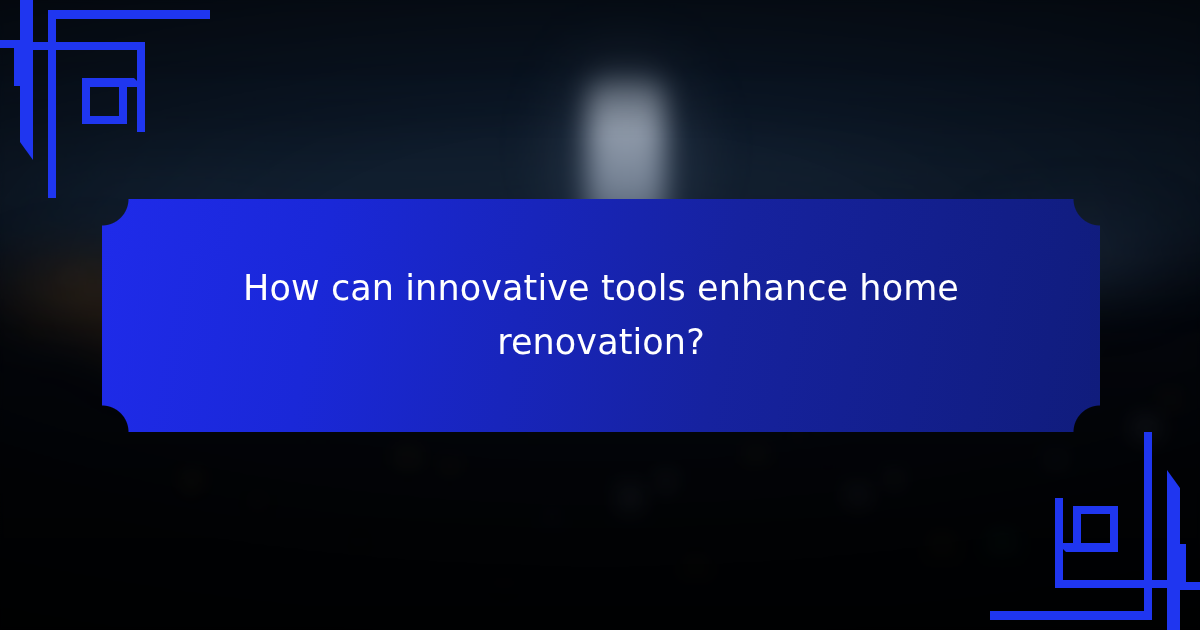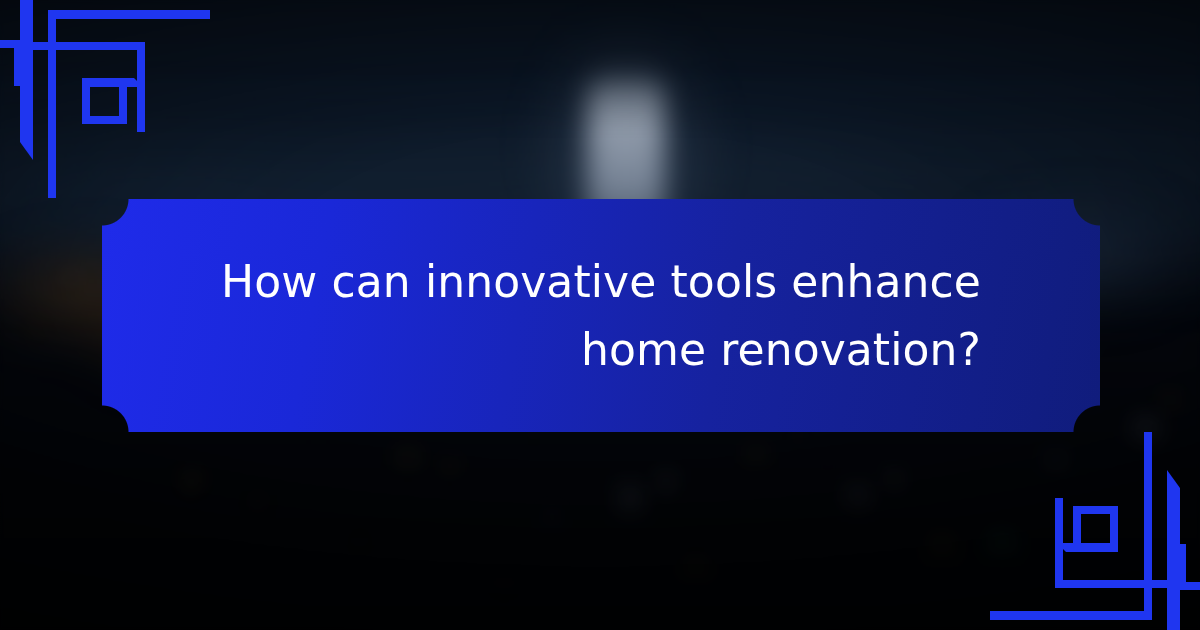--- a/index.html
+++ b/index.html
@@ -136,24 +136,24 @@
       radial-gradient(circle 26px at 0 0,     rgba(0,0,0,0) 0 26px, #000 27px),
       radial-gradient(circle 26px at 100% 0,  rgba(0,0,0,0) 0 26px, #000 27px),
       radial-gradient(circle 26px at 0 100%,  rgba(0,0,0,0) 0 26px, #000 27px),
       radial-gradient(circle 26px at 100% 100%, rgba(0,0,0,0) 0 26px, #000 27px);
     mask-composite:intersect;
   }
 
   .headline {
     color:#ffffff;
     font-family:"DejaVu Sans", sans-serif;
-    font-size:44px;
+    font-size:35px;
     font-weight:400;
     line-height:1.53;
-    text-align:right;
+    text-align:center;
     letter-spacing:.1px;
     max-width:760px;
   }
 </style>
 </head>
 <body>
 
 <div class="stage">
 
   <div class="bg-photo">

